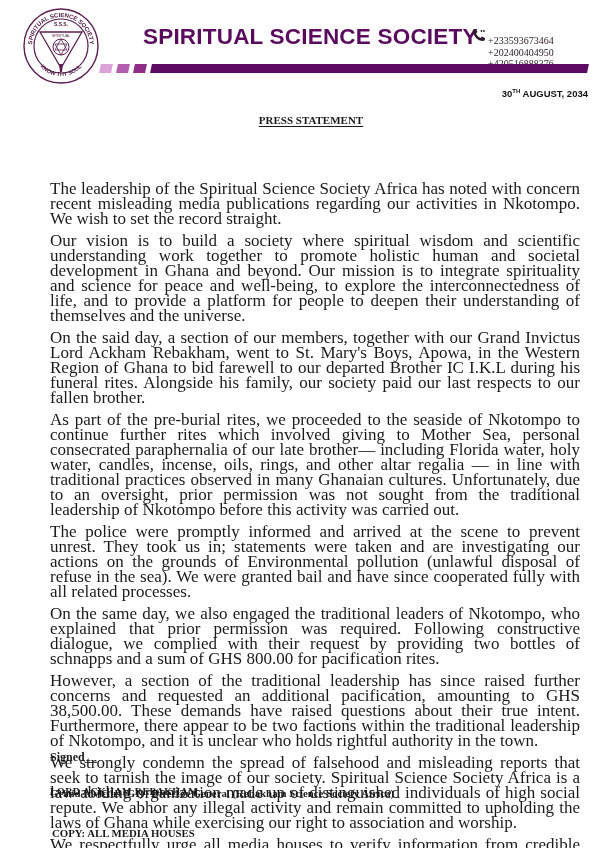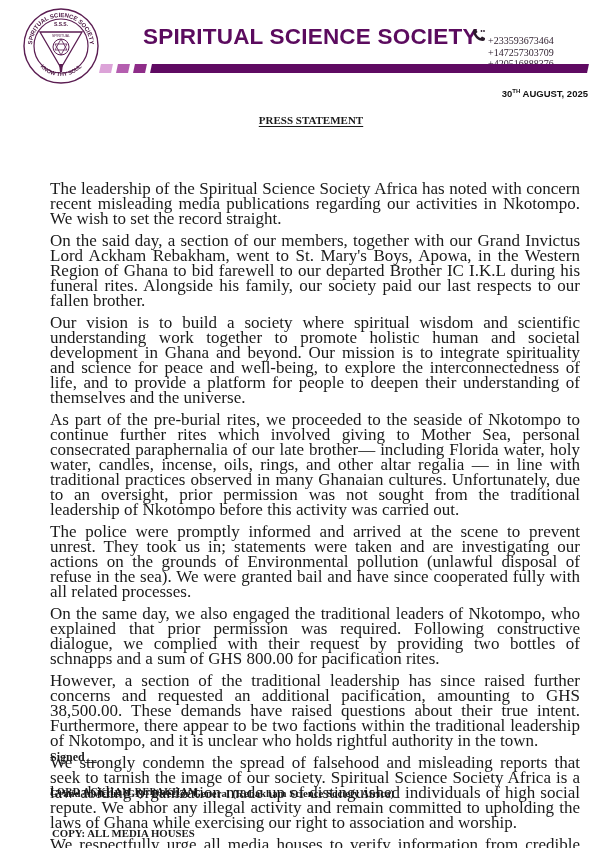--- a/index.html
+++ b/index.html
@@ -56,45 +56,45 @@
   <div class="phones">
     <span class="phone-icon">
       <svg width="14" height="14" viewBox="0 0 14 14">
         <path d="M3 1 C2 1 1 2 1 3 C1 8 6 13 11 13 C12 13 13 12 13 11 L13 10 L10 8.5 L8.5 10 C6.5 9 5 7.5 4 5.5 L5.5 4 L4 1 Z" fill="#2a1a2a"></path>
         <circle cx="9.5" cy="3" r="0.9" fill="#2a1a2a"></circle>
         <circle cx="12" cy="3" r="0.9" fill="#2a1a2a"></circle>
       </svg>
     </span>
     <div class="phone-list">
       <div>+233593673464</div>
-      <div>+147257303709</div>
+      <div>+202400404950</div>
       <div>+420516888376</div>
     </div>
   </div>
 
   <div class="bars">
     <div class="bar" style="left:4px; width:12px; background:#dca3d8;"></div>
     <div class="bar" style="left:21px; width:12px; background:#b45eaf;"></div>
     <div class="bar" style="left:38px; width:12px; background:#8e2c88;"></div>
     <div class="bar" style="left:55px; width:437px; background:#5f0a62;"></div>
   </div>
 
   <div class="date">
-    <span>30</span><sup>TH</sup><span> AUGUST, 2025</span>
+    <span>30</span><sup>TH</sup><span> AUGUST, 2034</span>
   </div>
 </div>
 
 <div class="doc-title">
   <span>PRESS STATEMENT</span>
 </div>
 
 <div class="body-text">
   <p>The leadership of the Spiritual Science Society Africa has noted with concern recent misleading media publications regarding our activities in Nkotompo. We wish to set the record straight.</p>
+  <p>Our vision is to build a society where spiritual wisdom and scientific understanding work together to promote holistic human and societal development in Ghana and beyond. Our mission is to integrate spirituality and science for peace and well-being, to explore the interconnectedness of life, and to provide a platform for people to deepen their understanding of themselves and the universe.</p>
   <p>On the said day, a section of our members, together with our Grand Invictus Lord Ackham Rebakham, went to St. Mary's Boys, Apowa, in the Western Region of Ghana to bid farewell to our departed Brother IC I.K.L during his funeral rites. Alongside his family, our society paid our last respects to our fallen brother.</p>
-  <p>Our vision is to build a society where spiritual wisdom and scientific understanding work together to promote holistic human and societal development in Ghana and beyond. Our mission is to integrate spirituality and science for peace and well-being, to explore the interconnectedness of life, and to provide a platform for people to deepen their understanding of themselves and the universe.</p>
   <p>As part of the pre-burial rites, we proceeded to the seaside of Nkotompo to continue further rites which involved giving to Mother Sea, personal consecrated paraphernalia of our late brother— including Florida water, holy water, candles, incense, oils, rings, and other altar regalia — in line with traditional practices observed in many Ghanaian cultures. Unfortunately, due to an oversight, prior permission was not sought from the traditional leadership of Nkotompo before this activity was carried out.</p>
   <p>The police were promptly informed and arrived at the scene to prevent unrest. They took us in; statements were taken and are investigating our actions on the grounds of Environmental pollution (unlawful disposal of refuse in the sea). We were granted bail and have since cooperated fully with all related processes.</p>
   <p>On the same day, we also engaged the traditional leaders of Nkotompo, who explained that prior permission was required. Following constructive dialogue, we complied with their request by providing two bottles of schnapps and a sum of GHS 800.00 for pacification rites.</p>
   <p>However, a section of the traditional leadership has since raised further concerns and requested an additional pacification, amounting to GHS 38,500.00. These demands have raised questions about their true intent. Furthermore, there appear to be two factions within the traditional leadership of Nkotompo, and it is unclear who holds rightful authority in the town.</p>
   <p>We strongly condemn the spread of falsehood and misleading reports that seek to tarnish the image of our society. Spiritual Science Society Africa is a law-abiding organization made up of distinguished individuals of high social repute. We abhor any illegal activity and remain committed to upholding the laws of Ghana while exercising our right to association and worship.</p>
   <p>We respectfully urge all media houses to verify information from credible sources before publication and to desist from spreading untruths that may misinform the public.</p>
 </div>
 
 <div class="signed">Signed__</div>
 <div class="sig-name">LORD ACKHAM REBAKHAM</div>

